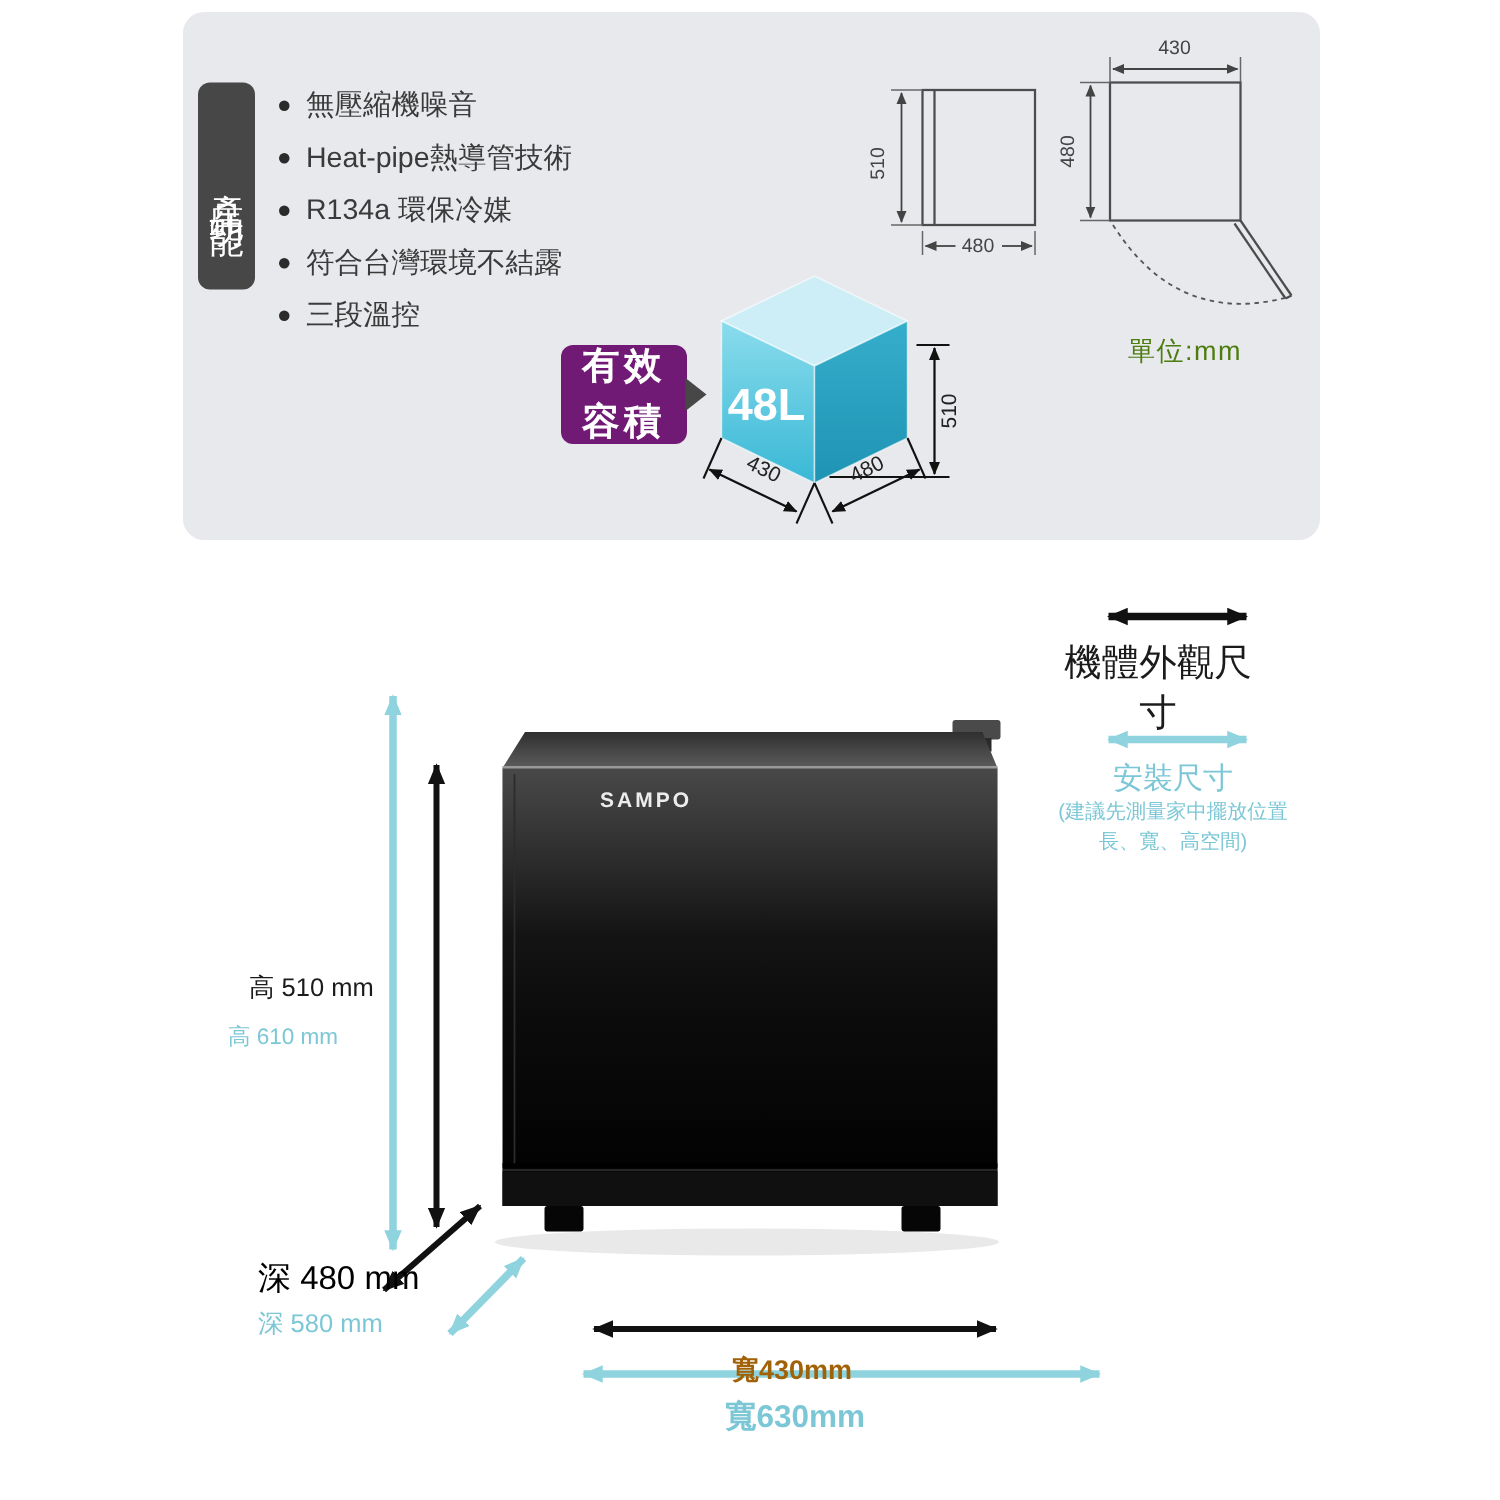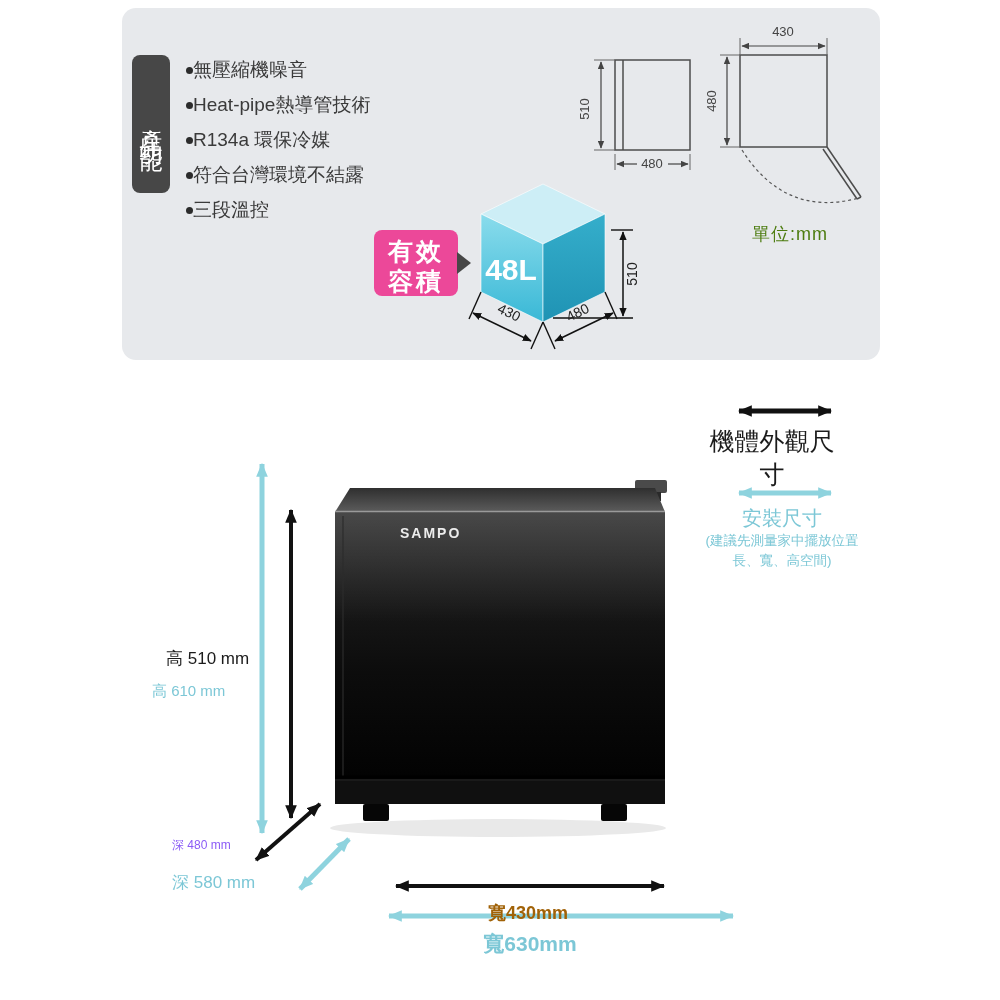--- a/index.html
+++ b/index.html
@@ -8,41 +8,41 @@
   .abs{position:absolute;}
   svg text{font-family:"Liberation Sans","DejaVu Sans",sans-serif;}
 
   
   .features-panel{left:122px;top:8px;width:758px;height:352px;background:#e7e9ec;border-radius:14px;}
   .vtitle{left:10px;top:47px;width:38px;height:138px;background:#474747;border-radius:8px;
           display:flex;align-items:center;justify-content:center;}
   .vtitle span{writing-mode:vertical-rl;text-orientation:upright;color:#fff;font-size:23px;
           letter-spacing:7px;line-height:1;}
   .features-list{left:64px;top:49px;display:flex;flex-direction:column;gap:9px;}
-  .feature-item{display:flex;align-items:center;font-size:19px;color:#3a3a3a;}
+  .feature-item{display:flex;align-items:center;gap:11px;font-size:19px;color:#3a3a3a;}
   .feature-item .dot{width:7px;height:7px;background:#2b2b2b;border-radius:50%;flex:none;}
 
-  .cap-tag{left:252px;top:222px;width:84px;height:66px;background:#ec4899;border-radius:8px;
-           color:#fff;display:flex;flex-direction:column;align-items:center;justify-content:flex-end;
+  .cap-tag{left:252px;top:222px;width:84px;height:66px;background:#701a75;border-radius:8px;
+           color:#fff;display:flex;flex-direction:column;align-items:center;justify-content:space-between;
            font-size:25px;font-weight:700;letter-spacing:3px;line-height:1.18;}
   .cap-tag::after{content:"";position:absolute;right:-13px;top:50%;transform:translateY(-50%);
            border-top:11px solid transparent;border-bottom:11px solid transparent;
            border-left:14px solid #474747;}
 
   .unit-label{left:630px;top:214px;font-size:18px;color:#4d7c0f;letter-spacing:1px;}
 
   
   .accent{color:#7cc7d6;}
   .lbl{position:absolute;}
   #lbl-legend-body{left:698px;top:425px;width:148px;text-align:center;font-size:25px;color:#1b1b1b;}
   #lbl-legend-install{left:698px;top:505px;width:168px;text-align:center;font-size:20px;}
   #install-note{left:678px;top:531px;width:208px;text-align:center;font-size:13.5px;line-height:1.45;}
   #lbl-height-body{left:166px;top:647px;font-size:17px;color:#1b1b1b;}
   #lbl-height-install{left:152px;top:682px;font-size:15px;}
-  #lbl-depth-body{left:172px;top:837px;font-size:12px;color:#8b5cf6;}
+  #lbl-depth-body{left:172px;top:837px;font-size:22px;color:#000000;}
   #lbl-depth-install{left:172px;top:871px;font-size:17px;}
   #lbl-width-body{left:428px;top:901px;width:200px;text-align:center;font-size:18px;font-weight:700;color:#a16207;}
   #lbl-width-install{left:430px;top:930px;width:200px;text-align:center;font-size:21px;font-weight:600;}
 </style>
 </head>
 <body>
 
 <div id="canvas">
 
   <div class="abs features-panel">

